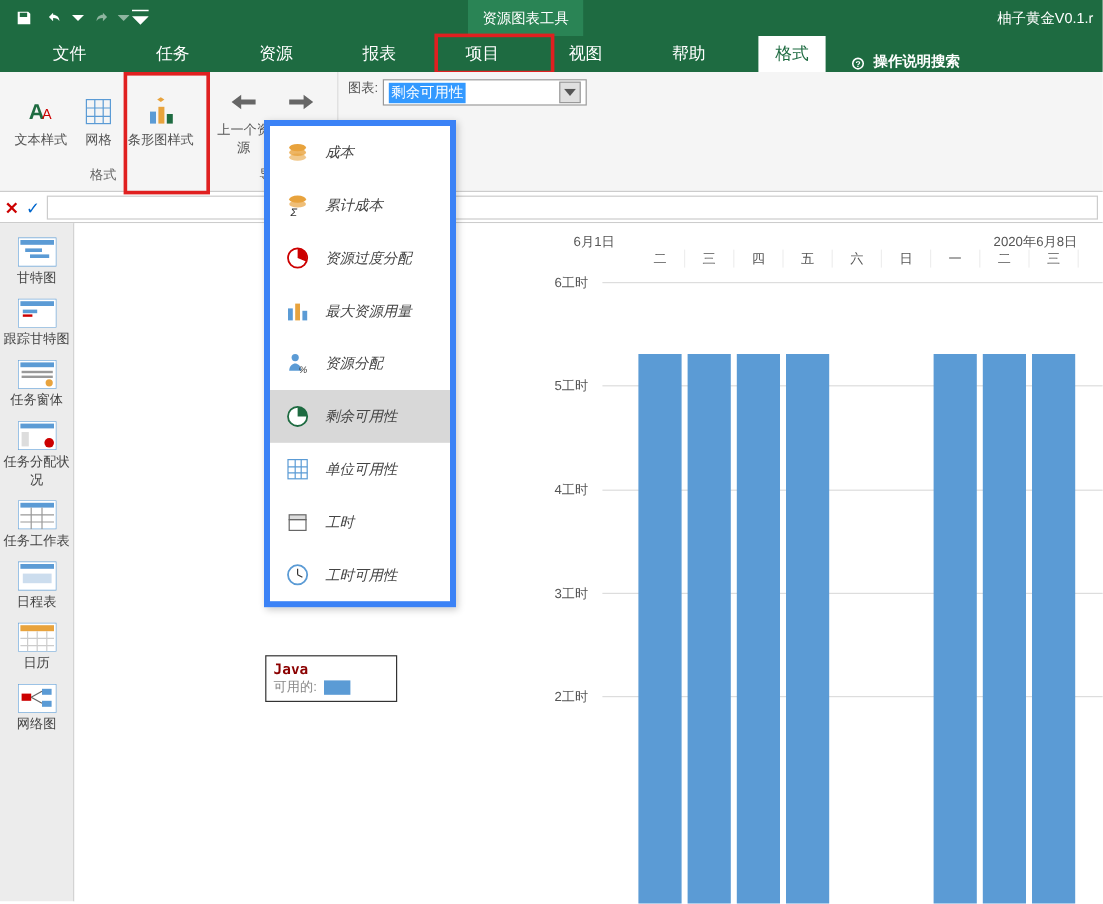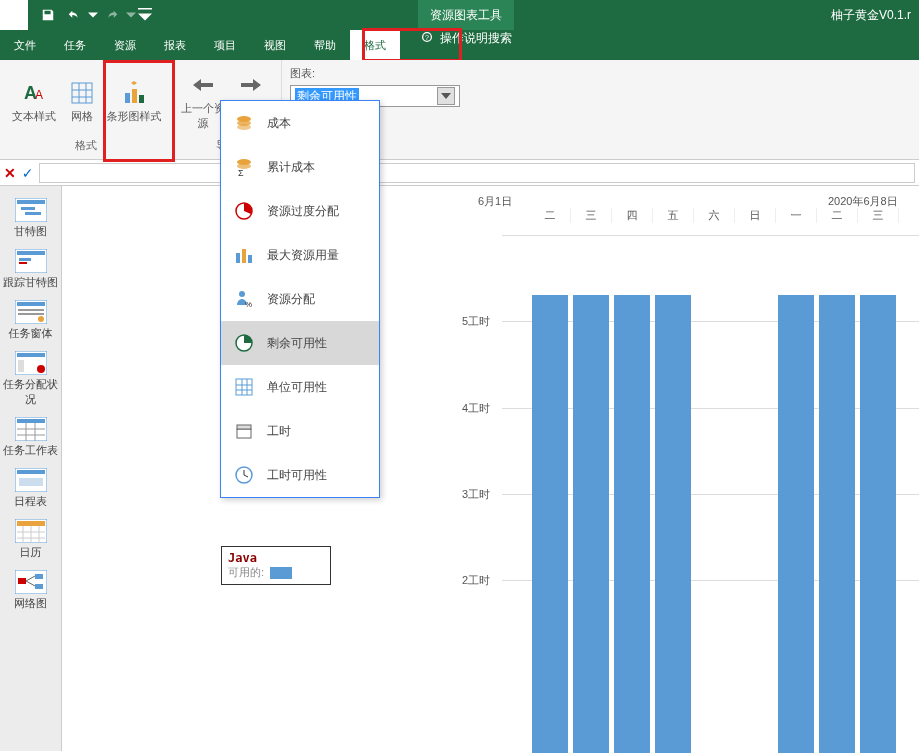--- a/index.html
+++ b/index.html
@@ -1,42 +1,42 @@
 <!DOCTYPE html>
 <html><head>
 <meta charset="utf-8">
 <style>
 * { box-sizing: border-box; margin: 0; padding: 0; font-family: "Microsoft YaHei", sans-serif; }
 body { width: 919px; height: 753px; overflow: hidden; background: #fff; font-size: 12px; }
 
 
-.titlebar { height: 30px; background: #1e6b41; display: flex; align-items: center; position: relative; margin-left: 28px; }
+.titlebar { height: 30px; background: #1e6b41; display: flex; align-items: center; position: relative; }
 .titlebar-left { display: flex; align-items: center; padding-left: 8px; gap: 2px; }
 .tb-btn { width: 24px; height: 24px; display: flex; align-items: center; justify-content: center; color: #fff; }
 .tb-btn svg { width: 14px; height: 14px; }
 .title-tools-tab { position: absolute; left: 390px; top: 0; height: 30px; background: #2a8455; color: #fff; padding: 0 12px; display: flex; align-items: center; font-size: 12px; }
 .title-right { position: absolute; right: 8px; color: #fff; font-size: 12px; }
 
 
 .menubar { height: 30px; background: #1e6b41; display: flex; align-items: stretch; position: relative; }
-.menu-item { color: #fff; padding: 0 14px; display: flex; align-items: center; font-size: 11px; cursor: pointer; }
+.menu-item { color: #fff; padding: 0 14px; display: flex; align-items: center; font-size: 14px; cursor: pointer; margin-left: 30px; }
 .menu-item.active { background: #fff; color: #1e6b41; }
-.menu-search { display: flex; align-items: flex-start; color: #fff; margin-left: 20px; gap: 6px; }
+.menu-search { display: flex; align-items: flex-end; color: #fff; margin-left: 20px; gap: 6px; font-weight: bold; }
 .redbox1 { position: absolute; left: 362px; top: -2px; width: 100px; height: 34px; border: 3px solid #e02020; pointer-events: none; }
 
 
 .ribbon { height: 100px; background: #f5f5f5; border-bottom: 1px solid #ccc; display: flex; position: relative; }
 .ribbon-group { display: flex; flex-direction: column; align-items: center; padding: 4px 6px; border-right: 1px solid #ddd; }
 .ribbon-buttons { display: flex; flex: 1; }
 .ribbon-btn { display: flex; flex-direction: column; align-items: center; justify-content: center; width: 56px; padding: 4px 2px; text-align: center; font-size: 11px; color: #555; cursor: pointer; }
 .ribbon-btn .icon { height: 32px; display: flex; align-items: center; justify-content: center; }
 .ribbon-group-label { font-size: 11px; color: #666; padding: 2px 0; }
 .redbox2 { position: absolute; left: 103px; top: 60px; width: 72px; height: 102px; border: 3px solid #e02020; pointer-events: none; z-index: 5; }
 
-.ribbon-chart { padding: 6px 8px; display: flex; flex-direction: column; gap: 4px; }
+.ribbon-chart { padding: 6px 8px; display: flex; gap: 4px; }
 .chart-label { font-size: 11px; color: #555; }
 .chart-select { width: 170px; height: 22px; border: 1px solid #999; background: #fff; display: flex; align-items: center; justify-content: space-between; padding: 0 4px; font-size: 12px; }
 .chart-select span { background: #3399ff; color: #fff; padding: 0 2px; }
 .chart-select .dd-btn { width: 18px; height: 18px; background: #e0e0e0; border: 1px solid #999; display: flex; align-items: center; justify-content: center; }
 
 
 .formula-bar { height: 26px; border-bottom: 1px solid #ccc; display: flex; align-items: center; padding: 0 4px; gap: 6px; }
 .fb-x { color: #c00; font-weight: bold; font-size: 14px; }
 .fb-check { color: #0066cc; font-size: 14px; }
 .fb-input { flex: 1; height: 20px; border: 1px solid #ccc; background: #fff; }
@@ -58,21 +58,21 @@
 .grid-line { position: absolute; left: 466px; right: 0; height: 1px; background: #ddd; }
 .bar { position: absolute; background: #5b9bd5; width: 36px; }
 
 
 .legend { position: absolute; left: 159px; top: 360px; width: 110px; border: 1px solid #333; padding: 4px 6px; background: #fff; font-size: 12px; }
 .legend .series { color: #8b0000; font-weight: bold; font-family: monospace; }
 .legend .row { display: flex; align-items: center; gap: 6px; color: #888; font-size: 11px; }
 .legend .swatch { width: 22px; height: 12px; background: #5b9bd5; }
 
 
-.dropdown { position: absolute; left: 220px; top: 100px; width: 160px; background: #fff; border: 1px solid #3b82f6; box-shadow: 2px 2px 6px rgba(0,0,0,0.2); z-index: 20; }
+.dropdown { position: absolute; left: 220px; top: 100px; width: 160px; background: #fff; border: 5px solid #3b82f6; box-shadow: 2px 2px 6px rgba(0,0,0,0.2); z-index: 20; font-style: italic; }
 .dd-item { display: flex; align-items: center; height: 44px; padding: 0 12px; gap: 12px; font-size: 12px; color: #444; cursor: pointer; }
 .dd-item.selected { background: #d8d8d8; }
 .dd-icon { width: 22px; height: 22px; display: flex; align-items: center; justify-content: center; }
 </style>
 </head>
 <body>
 
 <div class="titlebar">
   <div class="titlebar-left">
     <div class="tb-btn">
@@ -314,20 +314,21 @@
         <div class="day-cell">六</div>
         <div class="day-cell">日</div>
         <div class="day-cell">一</div>
         <div class="day-cell">二</div>
         <div class="day-cell">三</div>
       </div>
 
     <div id="y-axis"></div>
 
     <div id="bars"></div>
+  <div class="y-tick" style="left: 400px; position: absolute; top: 42px;">6工时</div>
       <div class="grid-line" style="top: 49px; left: 440px;"></div>
       <div class="y-tick" style="left: 400px; position: absolute; top: 128.333px;">5工时</div>
       <div class="grid-line" style="top: 135.333px; left: 440px;"></div>
       <div class="y-tick" style="left: 400px; position: absolute; top: 214.667px;">4工时</div>
       <div class="grid-line" style="top: 221.667px; left: 440px;"></div>
       <div class="y-tick" style="left: 400px; position: absolute; top: 301px;">3工时</div>
       <div class="grid-line" style="top: 308px; left: 440px;"></div>
       <div class="y-tick" style="left: 400px; position: absolute; top: 387.333px;">2工时</div>
       <div class="grid-line" style="top: 394.333px; left: 440px;"></div>
       <div class="bar" style="left: 470px; top: 109.433px; height: 517.567px; background: rgb(91, 155, 213);"></div>

